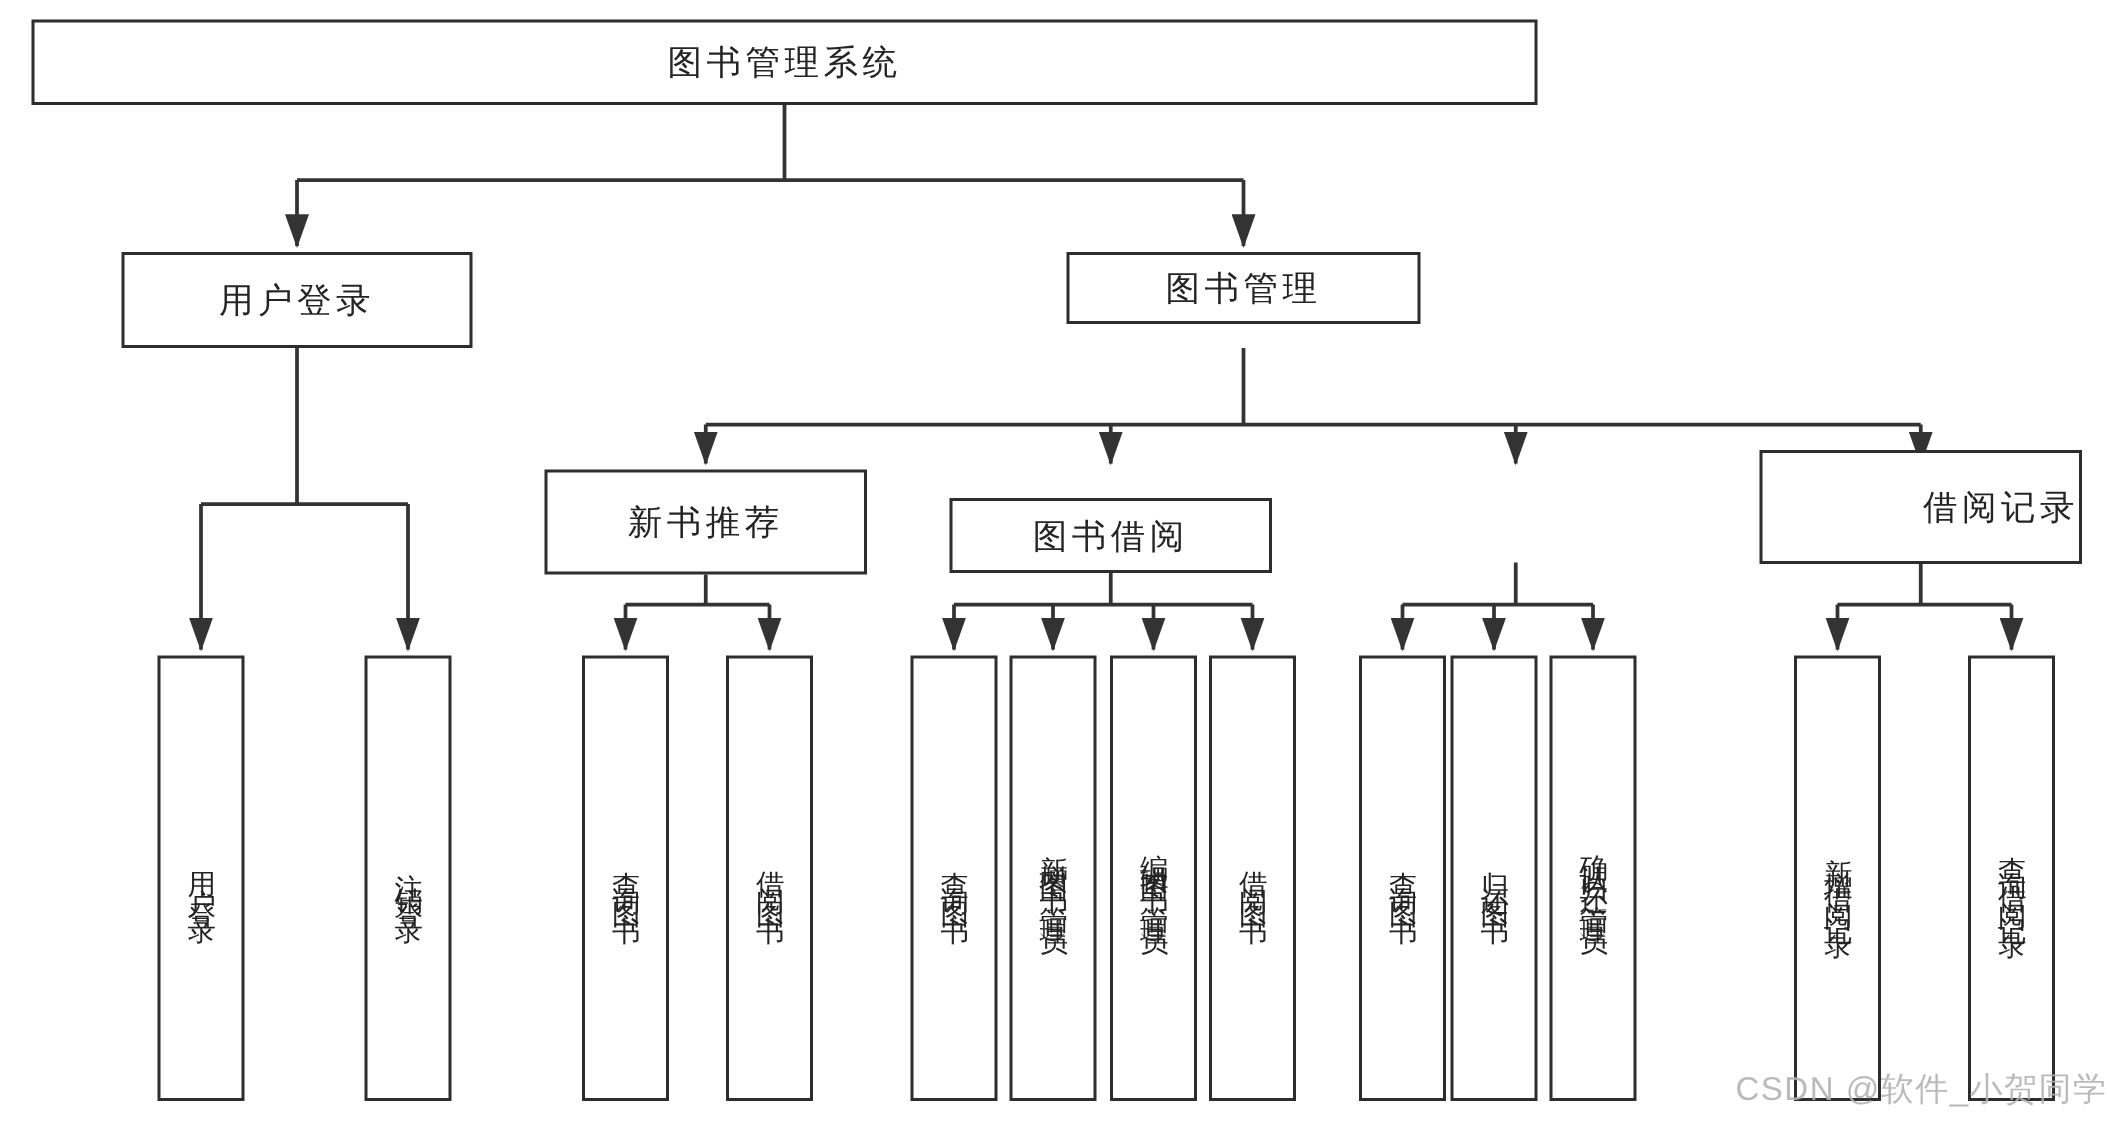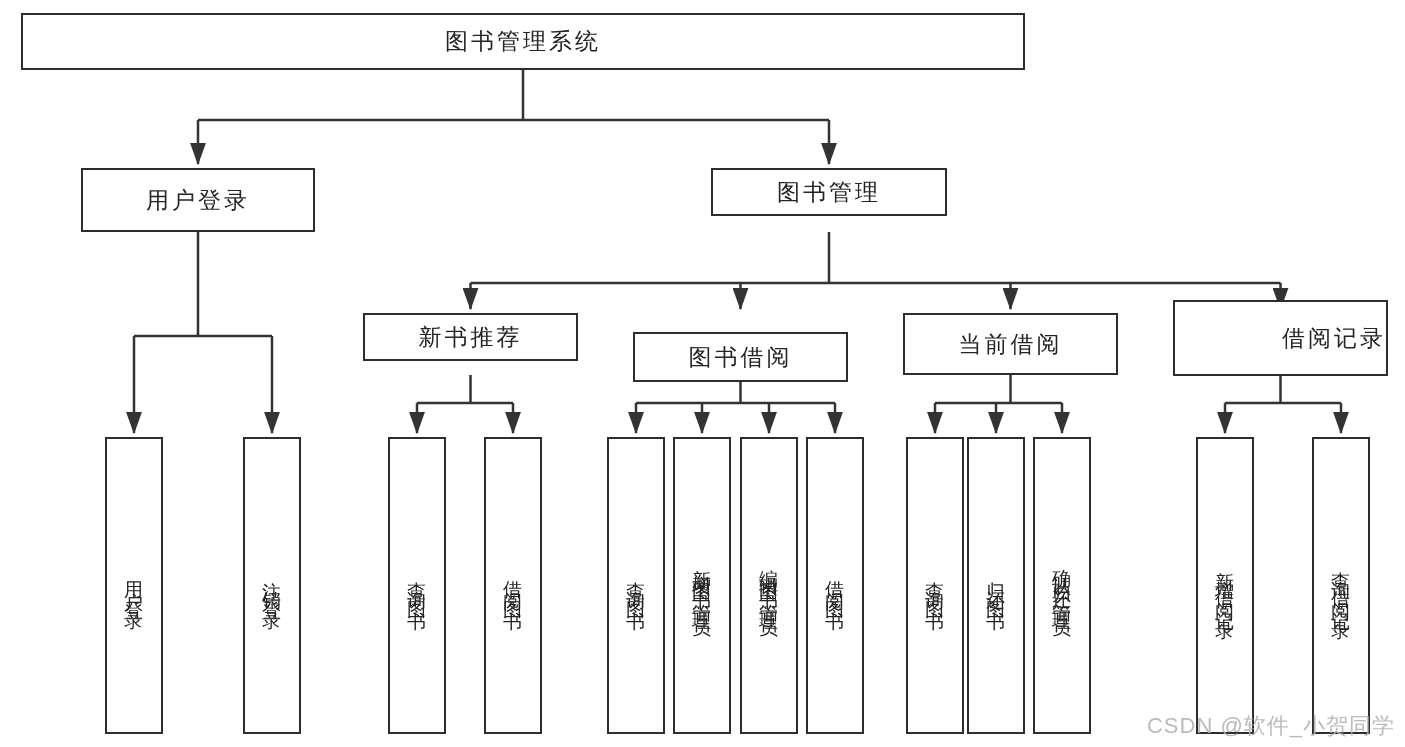--- a/index.html
+++ b/index.html
@@ -41,21 +41,21 @@
   .v-label {
     writing-mode: vertical-rl;
     text-orientation: mixed;
     font-size: 19px;
     letter-spacing: 10px;
     color: #242424;
     line-height: 1;
   }
   .watermark {
     position: absolute;
-    right: 10px;
+    right: 0;
     top: 711px;
     z-index: 3;
     font-size: 22px;
     letter-spacing: 1px;
     color: #b3b3b3;
     opacity: 0.9;
     white-space: nowrap;
   }
 </style>
 </head>
@@ -110,28 +110,25 @@
     <span class="h-label">图书管理系统</span>
   </div>
 
   <div class="box" style="left:81px; top:168px; width:234px; height:64px;">
     <span class="h-label">用户登录</span>
   </div>
   <div class="box" style="left:711px; top:168px; width:236px; height:48px;">
     <span class="h-label">图书管理</span>
   </div>
 
-  <div class="box" style="left:363px; top:313px; width:215px; height:48px;">
+  <div class="box" style="left:363px; top:313px; width:215px; height:70px;">
     <span class="h-label">新书推荐</span>
   </div>
   <div class="box" style="left:633px; top:332px; width:215px; height:50px;">
     <span class="h-label">图书借阅</span>
-  </div>
-  <div class="box" style="left:903px; top:313px; width:215px; height:62px;">
-    <span class="h-label">当前借阅</span>
   </div>
   <div class="box" style="left:1173px; top:300px; width:215px; height:76px;justify-content:flex-end;">
     <span class="h-label">借阅记录</span>
   </div>
 
   <div class="box" style="left:105px; top:437px; width:58px; height:297px;">
     <span class="v-label">用户登录</span>
   </div>
   <div class="box" style="left:243px; top:437px; width:58px; height:297px;">
     <span class="v-label">注销登录</span>

